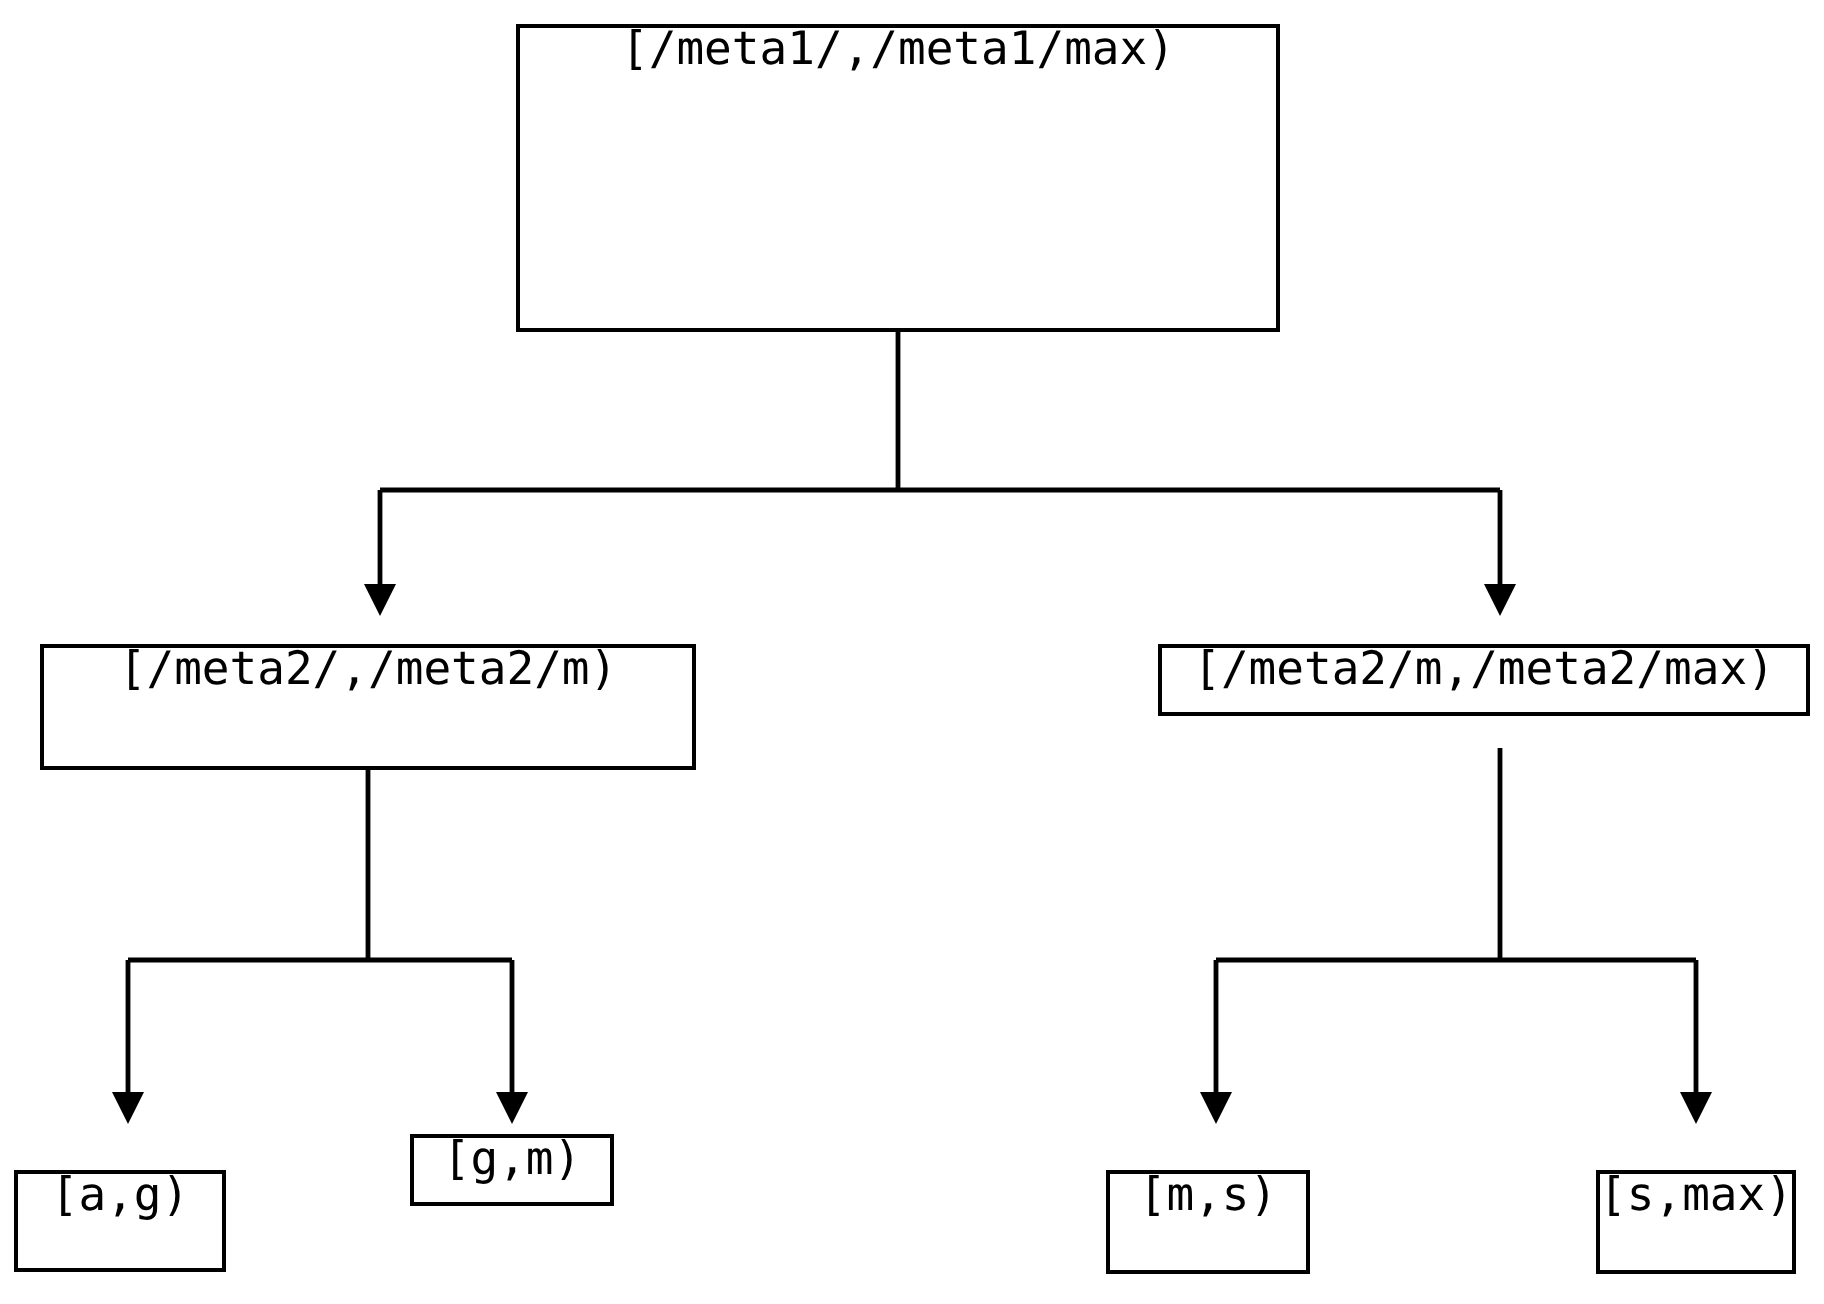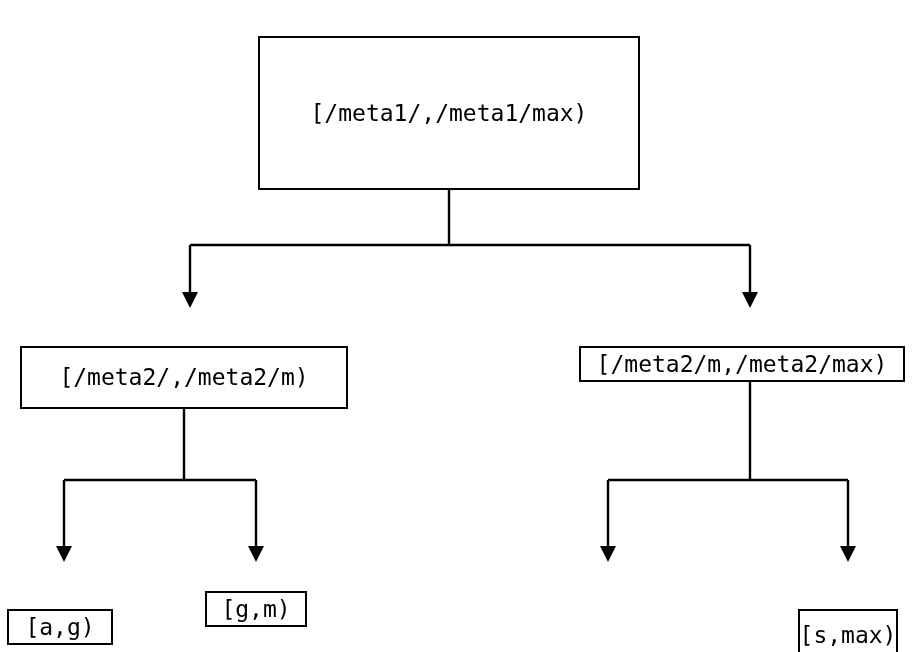--- a/index.html
+++ b/index.html
@@ -24,24 +24,23 @@
     top: 0;
     width: 912px;
     height: 652px;
   }
   .node-box {
     position: absolute;
     box-sizing: border-box;
     background: #ffffff;
     border: 2px solid #000000;
     display: flex;
-    align-items: center;
+    align-items: flex-start;
     justify-content: center;
     z-index: 2;
-    margin-top: 24px;
   }
   .node-label {
     font-family: "DejaVu Sans Mono", monospace;
     color: #000000;
     white-space: pre;
     letter-spacing: 0px;
     line-height: 1;
   }
   .label-root   { font-size: 23px; }
   .label-mid    { font-size: 23px; }
@@ -91,26 +90,29 @@
   </div>
 
   <div class="node-box" style="left:20px; top:322px; width:328px; height:63px;">
     <span class="node-label label-mid">[/meta2/,/meta2/m)</span>
   </div>
 
   <div class="node-box" style="left:579px; top:322px; width:326px; height:36px;">
     <span class="node-label label-mid">[/meta2/m,/meta2/max)</span>
   </div>
 
-  <div class="node-box" style="left:7px; top:585px; width:106px; height:36px;">
+  <div class="node-box" style="left:7px; top:585px; width:106px; height:51px;">
     <span class="node-label label-leaf">[a,g)</span>
   </div>
 
   <div class="node-box" style="left:205px; top:567px; width:102px; height:36px;">
     <span class="node-label label-leaf">[g,m)</span>
   </div>
 
+  <div class="node-box" style="left:553px; top:585px; width:102px; height:52px;">
+    <span class="node-label label-leaf">[m,s)</span>
+  </div>
 
   <div class="node-box" style="left:798px; top:585px; width:100px; height:52px;">
     <span class="node-label label-leaf">[s,max)</span>
   </div>
 
 </div>
 
 </body></html>

